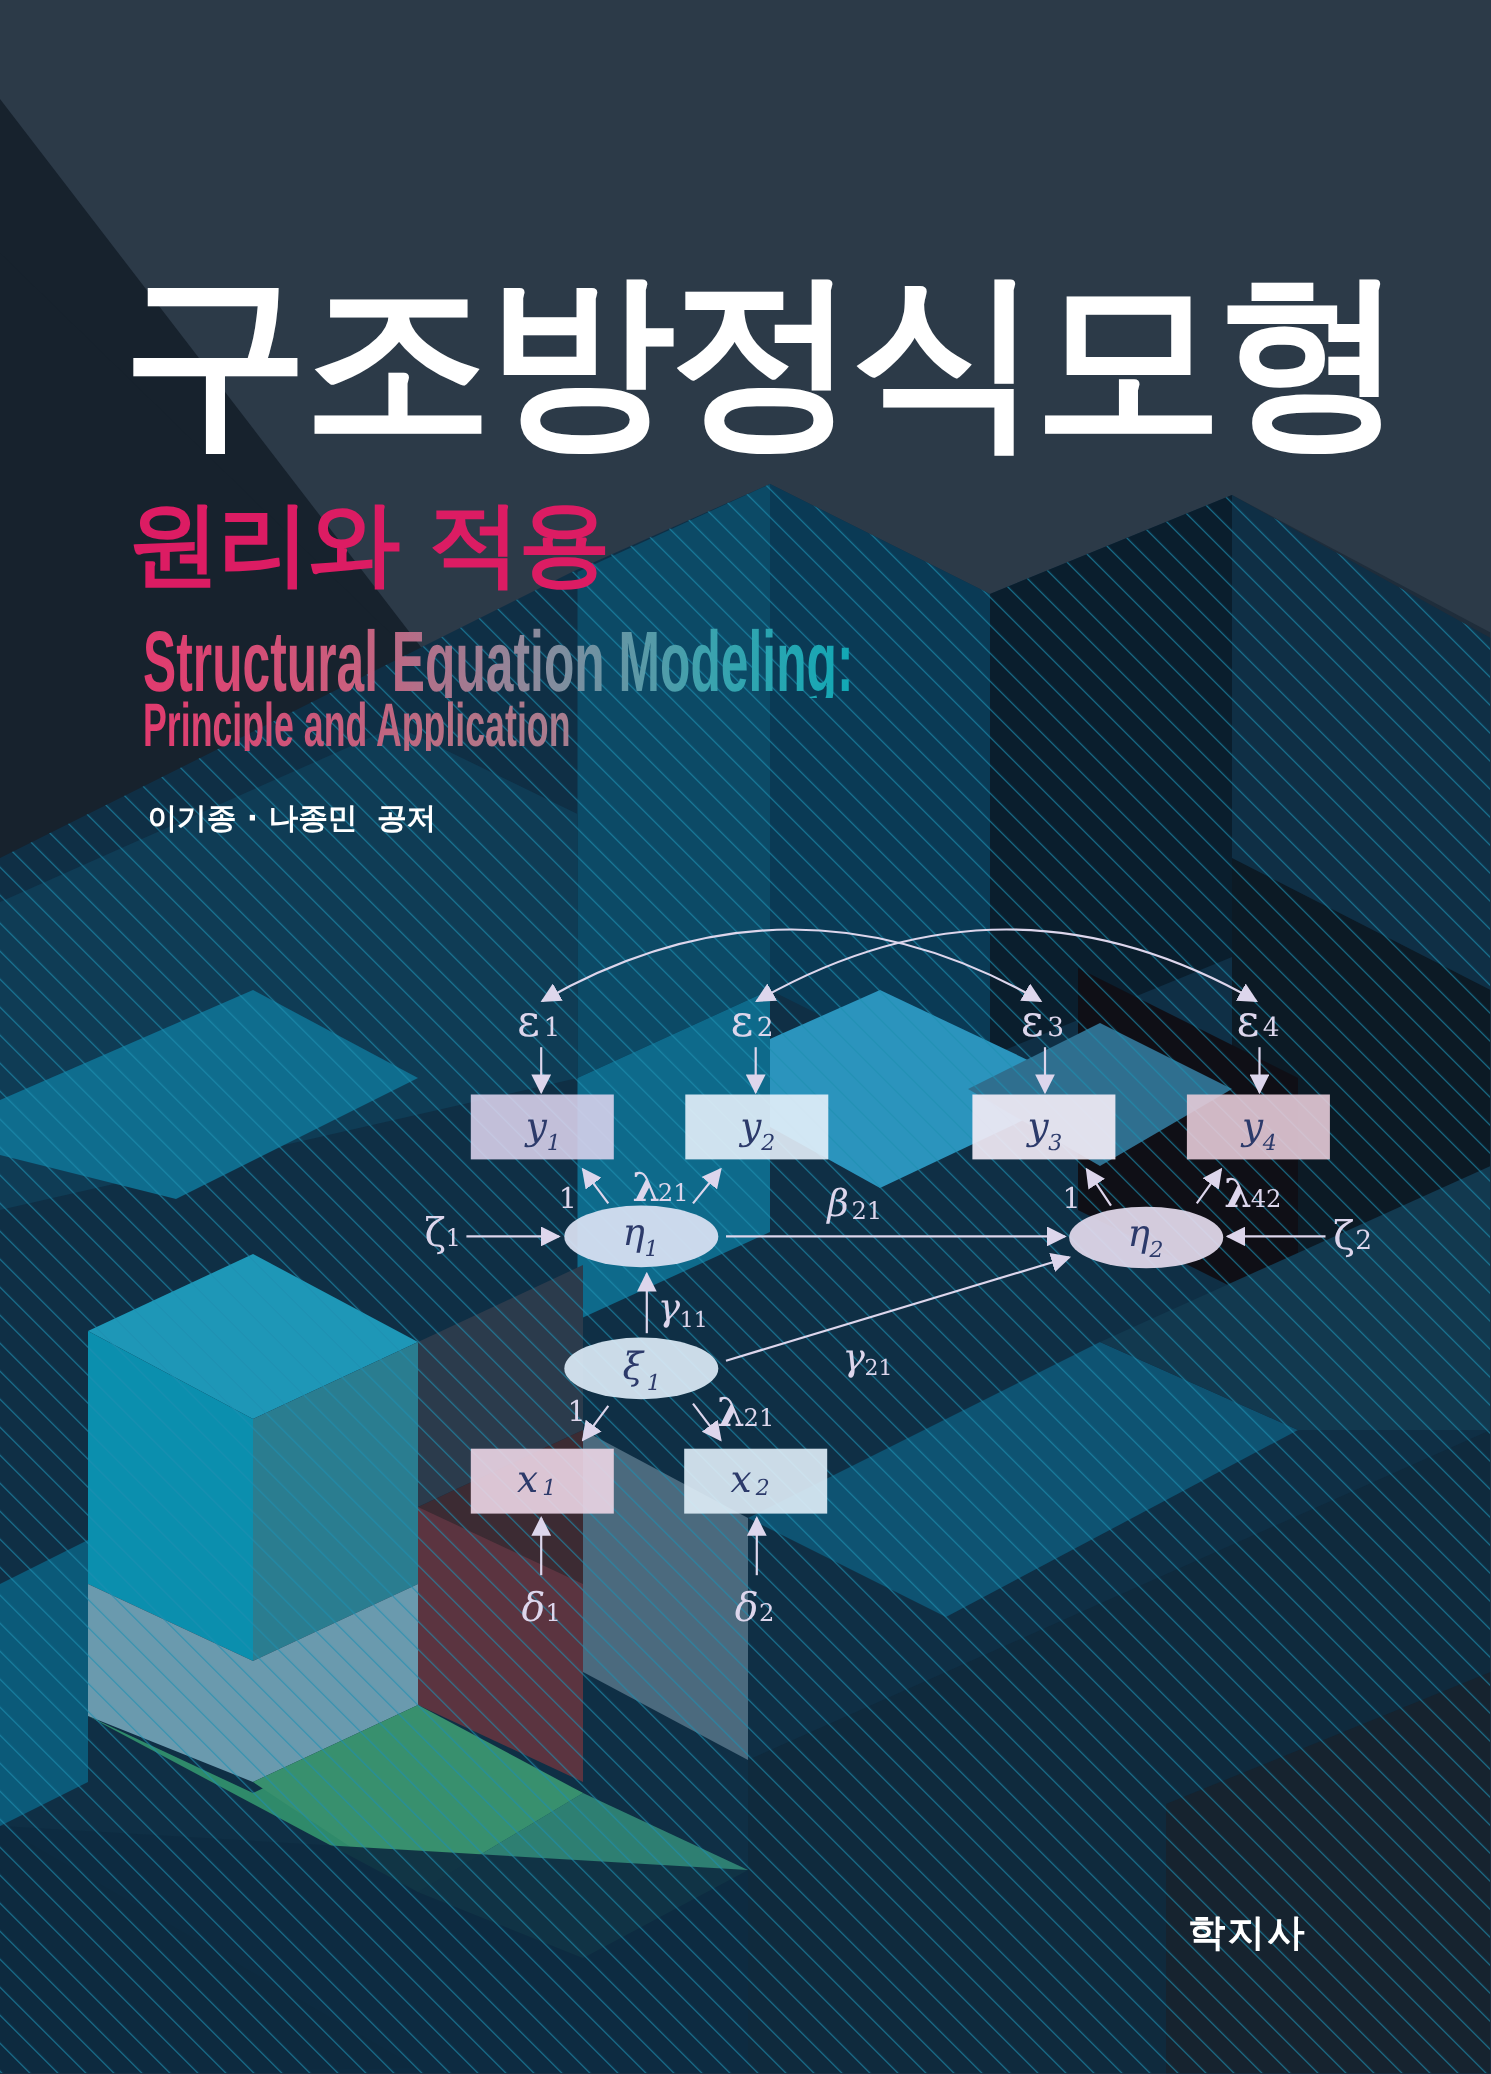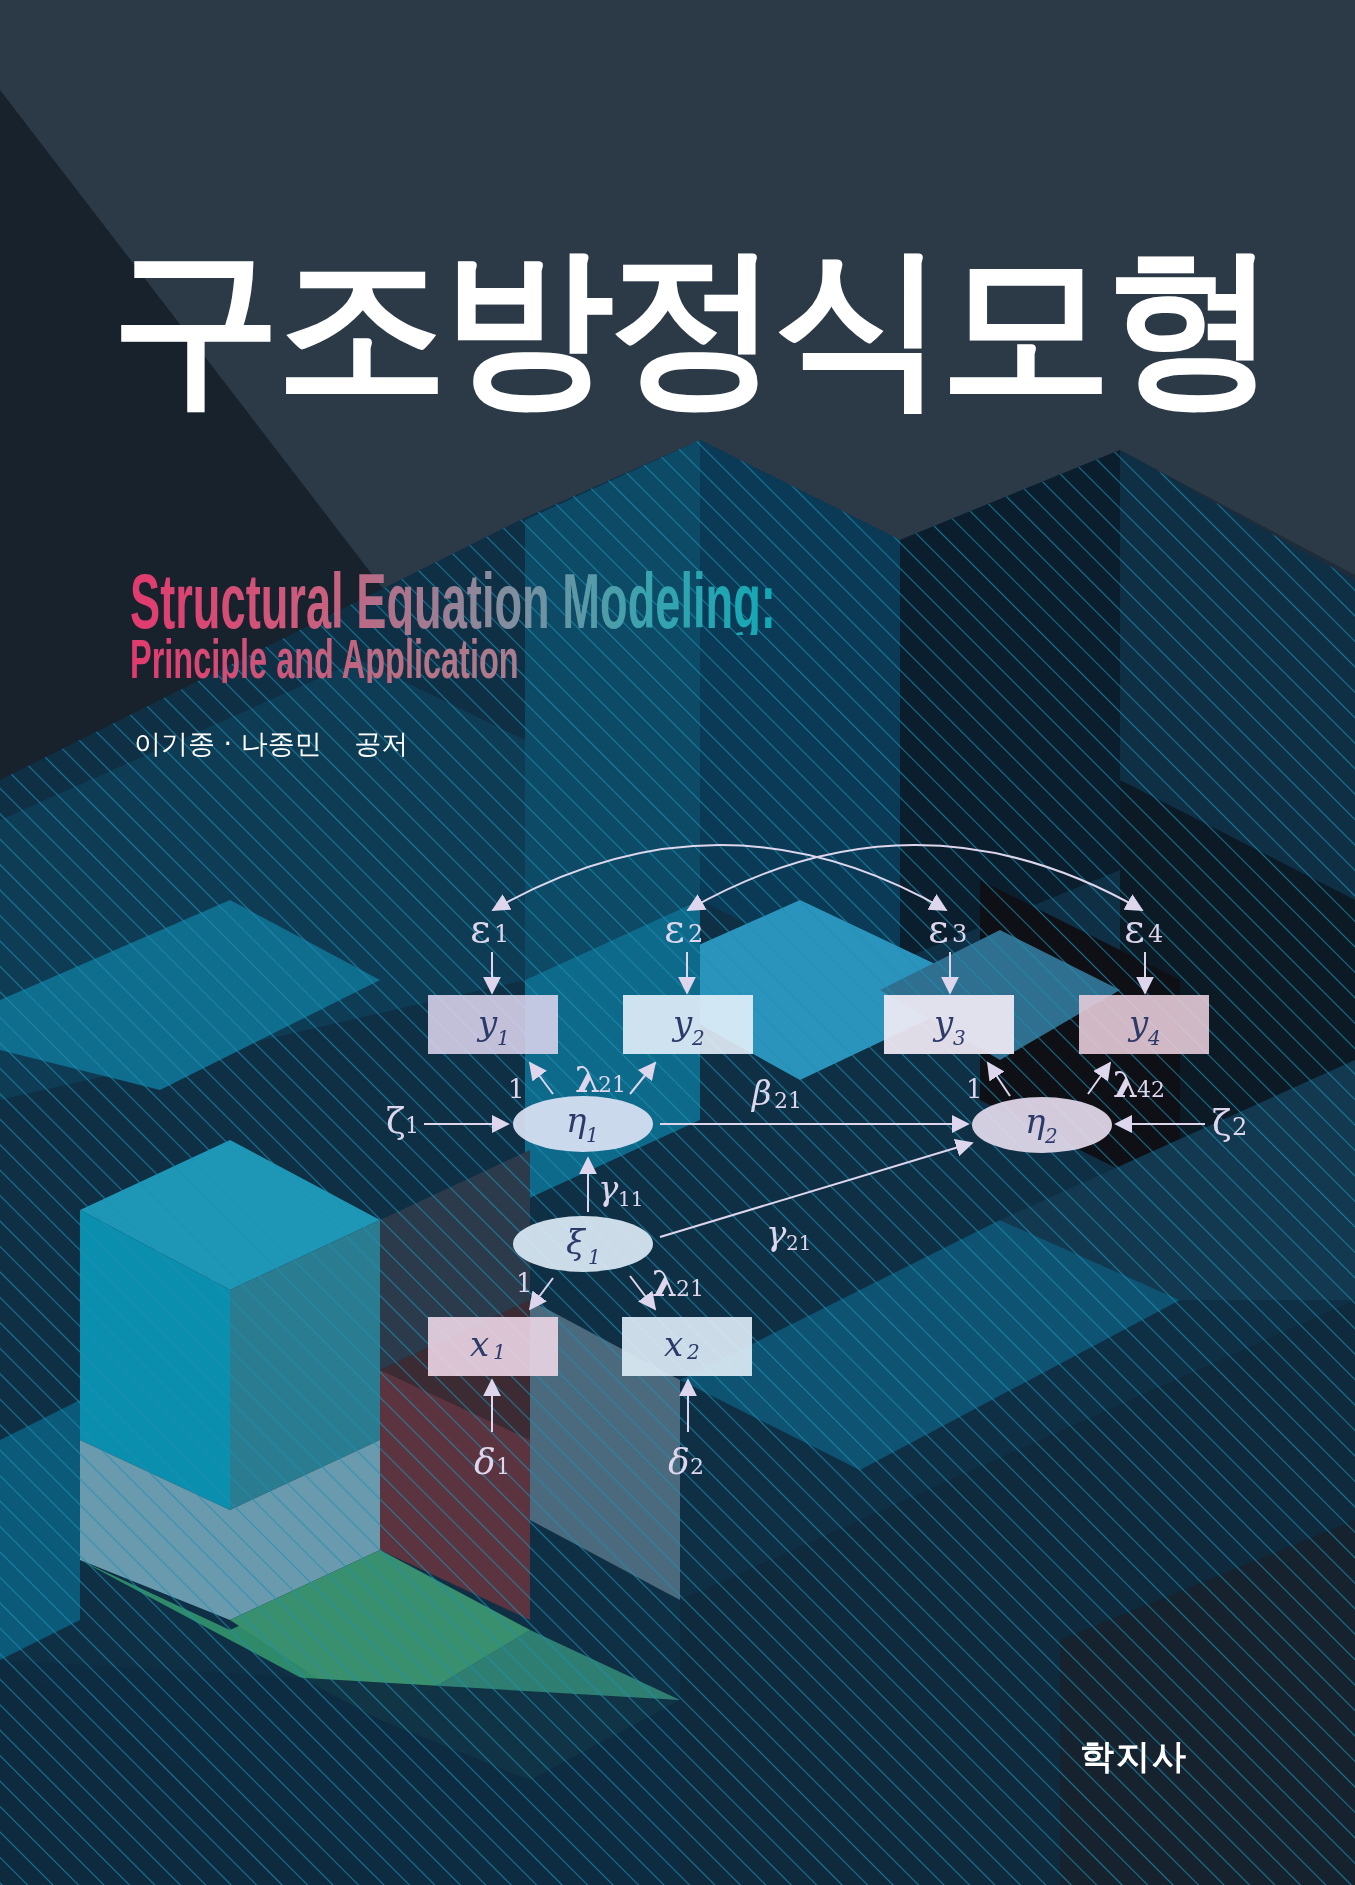--- a/index.html
+++ b/index.html
@@ -32,22 +32,22 @@
   }
   .grad-text2 {
     background: linear-gradient(90deg, #e23a6e 0%, #b67386 45%, #7c99a8 100%);
     -webkit-background-clip: text; background-clip: text; color: transparent;
   }
   .authors {
     position: absolute; left: 134px; top: 726px;
     font-family: "DejaVu Sans", sans-serif; font-size: 27px; color: #ffffff;
     white-space: nowrap;
   }
-  .authors .names { font-weight: normal; }
-  .authors .role { font-weight: normal; margin-left: 24px; }
+  .authors .names { font-weight: bold; }
+  .authors .role { font-weight: bold; margin-left: 9px; }
   .publisher {
     position: absolute; left: 1080px; top: 1734px;
     font-family: "DejaVu Sans", sans-serif; font-weight: bold; font-size: 34px;
     color: #ffffff; letter-spacing: 2px; white-space: nowrap;
   }
   .diagram { position: absolute; left: 0; top: 0; }
   .dtext { font-family: "DejaVu Serif", serif; fill: #ddd6ec; }
   .dtext-ital { font-family: "DejaVu Serif", serif; font-style: italic; }
   .node-label { font-family: "DejaVu Serif", serif; font-style: italic; fill: #2c3a6a; }
 </style>
@@ -102,20 +102,21 @@
     <polygon points="0,1660 380,1880 0,1885" fill="#0a2033"></polygon>
     <polygon points="680,1600 1355,1300 1355,1885 680,1885" fill="#0f2a3d"></polygon>
     <polygon points="1000,1220 1355,1060 1355,1300 1180,1300" fill="#12394f"></polygon>
     <polygon points="0,1660 680,1700 680,1885 0,1885" fill="#0d2b40" opacity="0.9"></polygon>
     <polygon points="1060,1640 1355,1520 1355,1885 1060,1885" fill="#16232f"></polygon>
 
     <rect x="0" y="0" width="1355" height="1885" fill="url(#hatch)" clip-path="url(#hatchClip)"></rect>
   </svg>
 
   <div class="title">구조방정식모형</div>
+  <div class="subtitle-ko">원리와 적용</div>
   <div class="subtitle-en">
     <span class="line1 grad-text">Structural Equation Modeling:</span>
     <span class="line2 grad-text2">Principle and Application</span>
   </div>
   <div class="authors">
     <span class="names">이기종 · 나종민</span>
     <span class="role">공저</span>
   </div>
 
   <svg class="diagram" width="1355" height="1885" viewBox="0 0 1355 1885">

